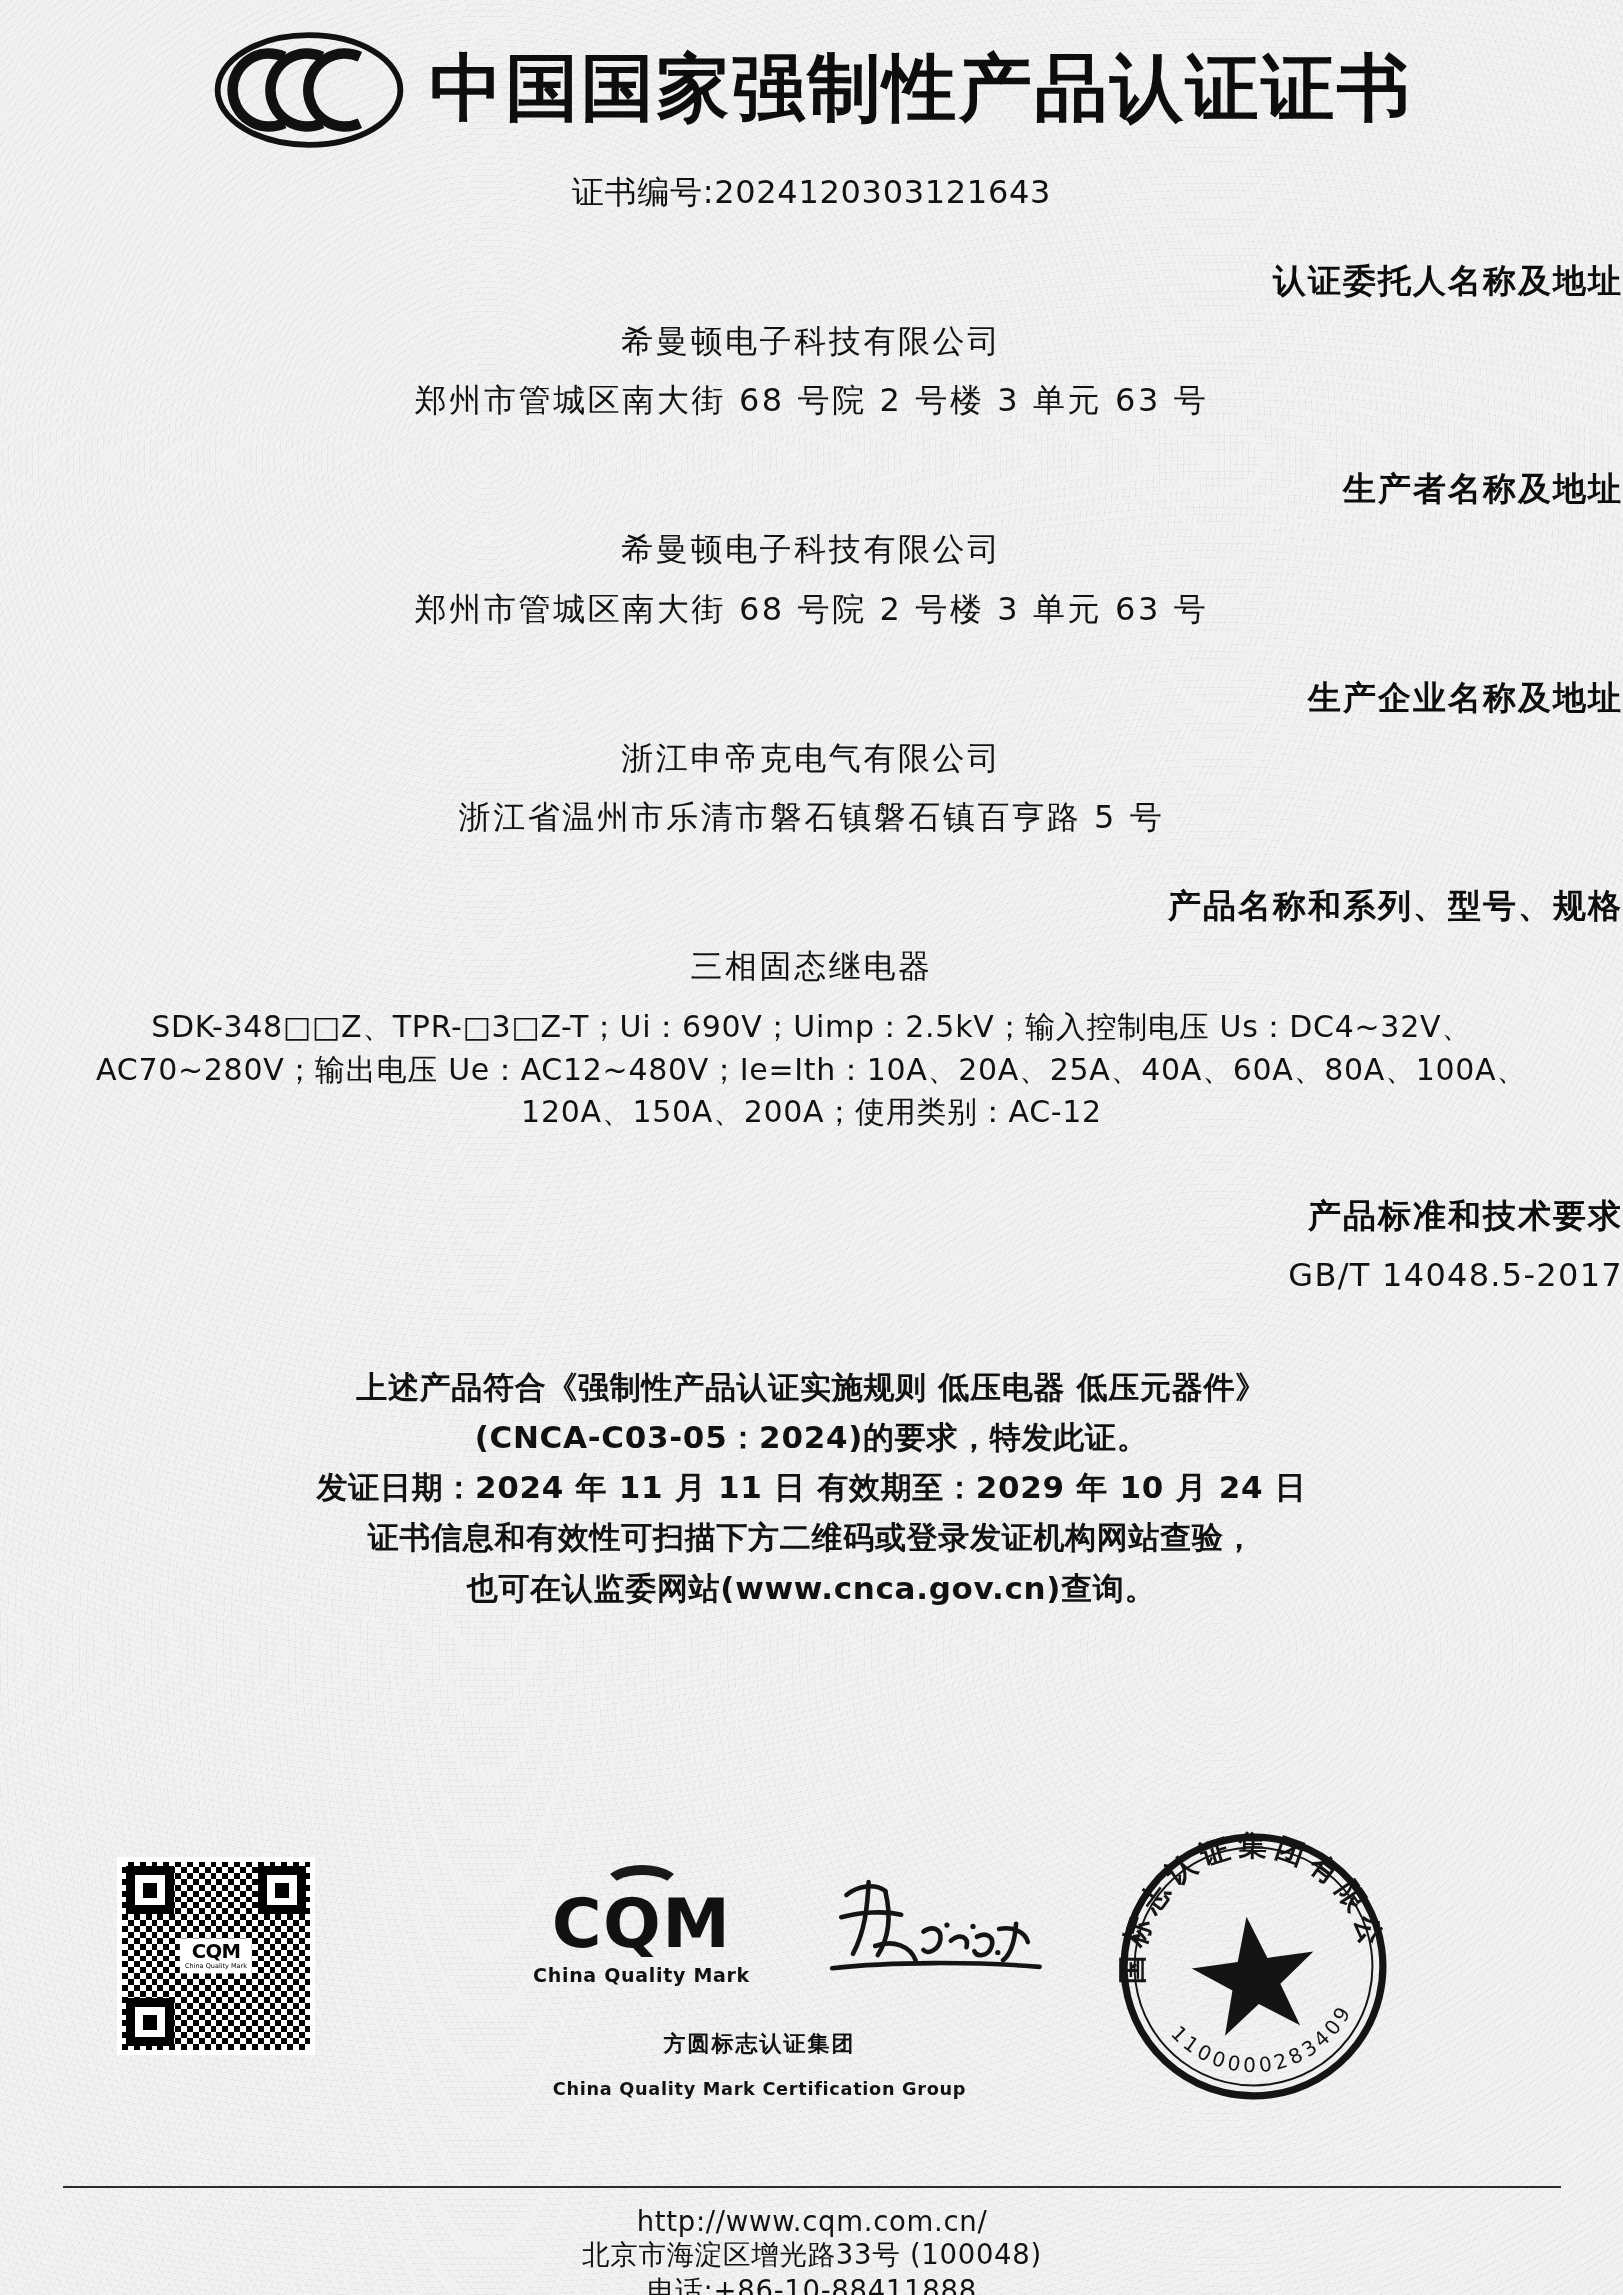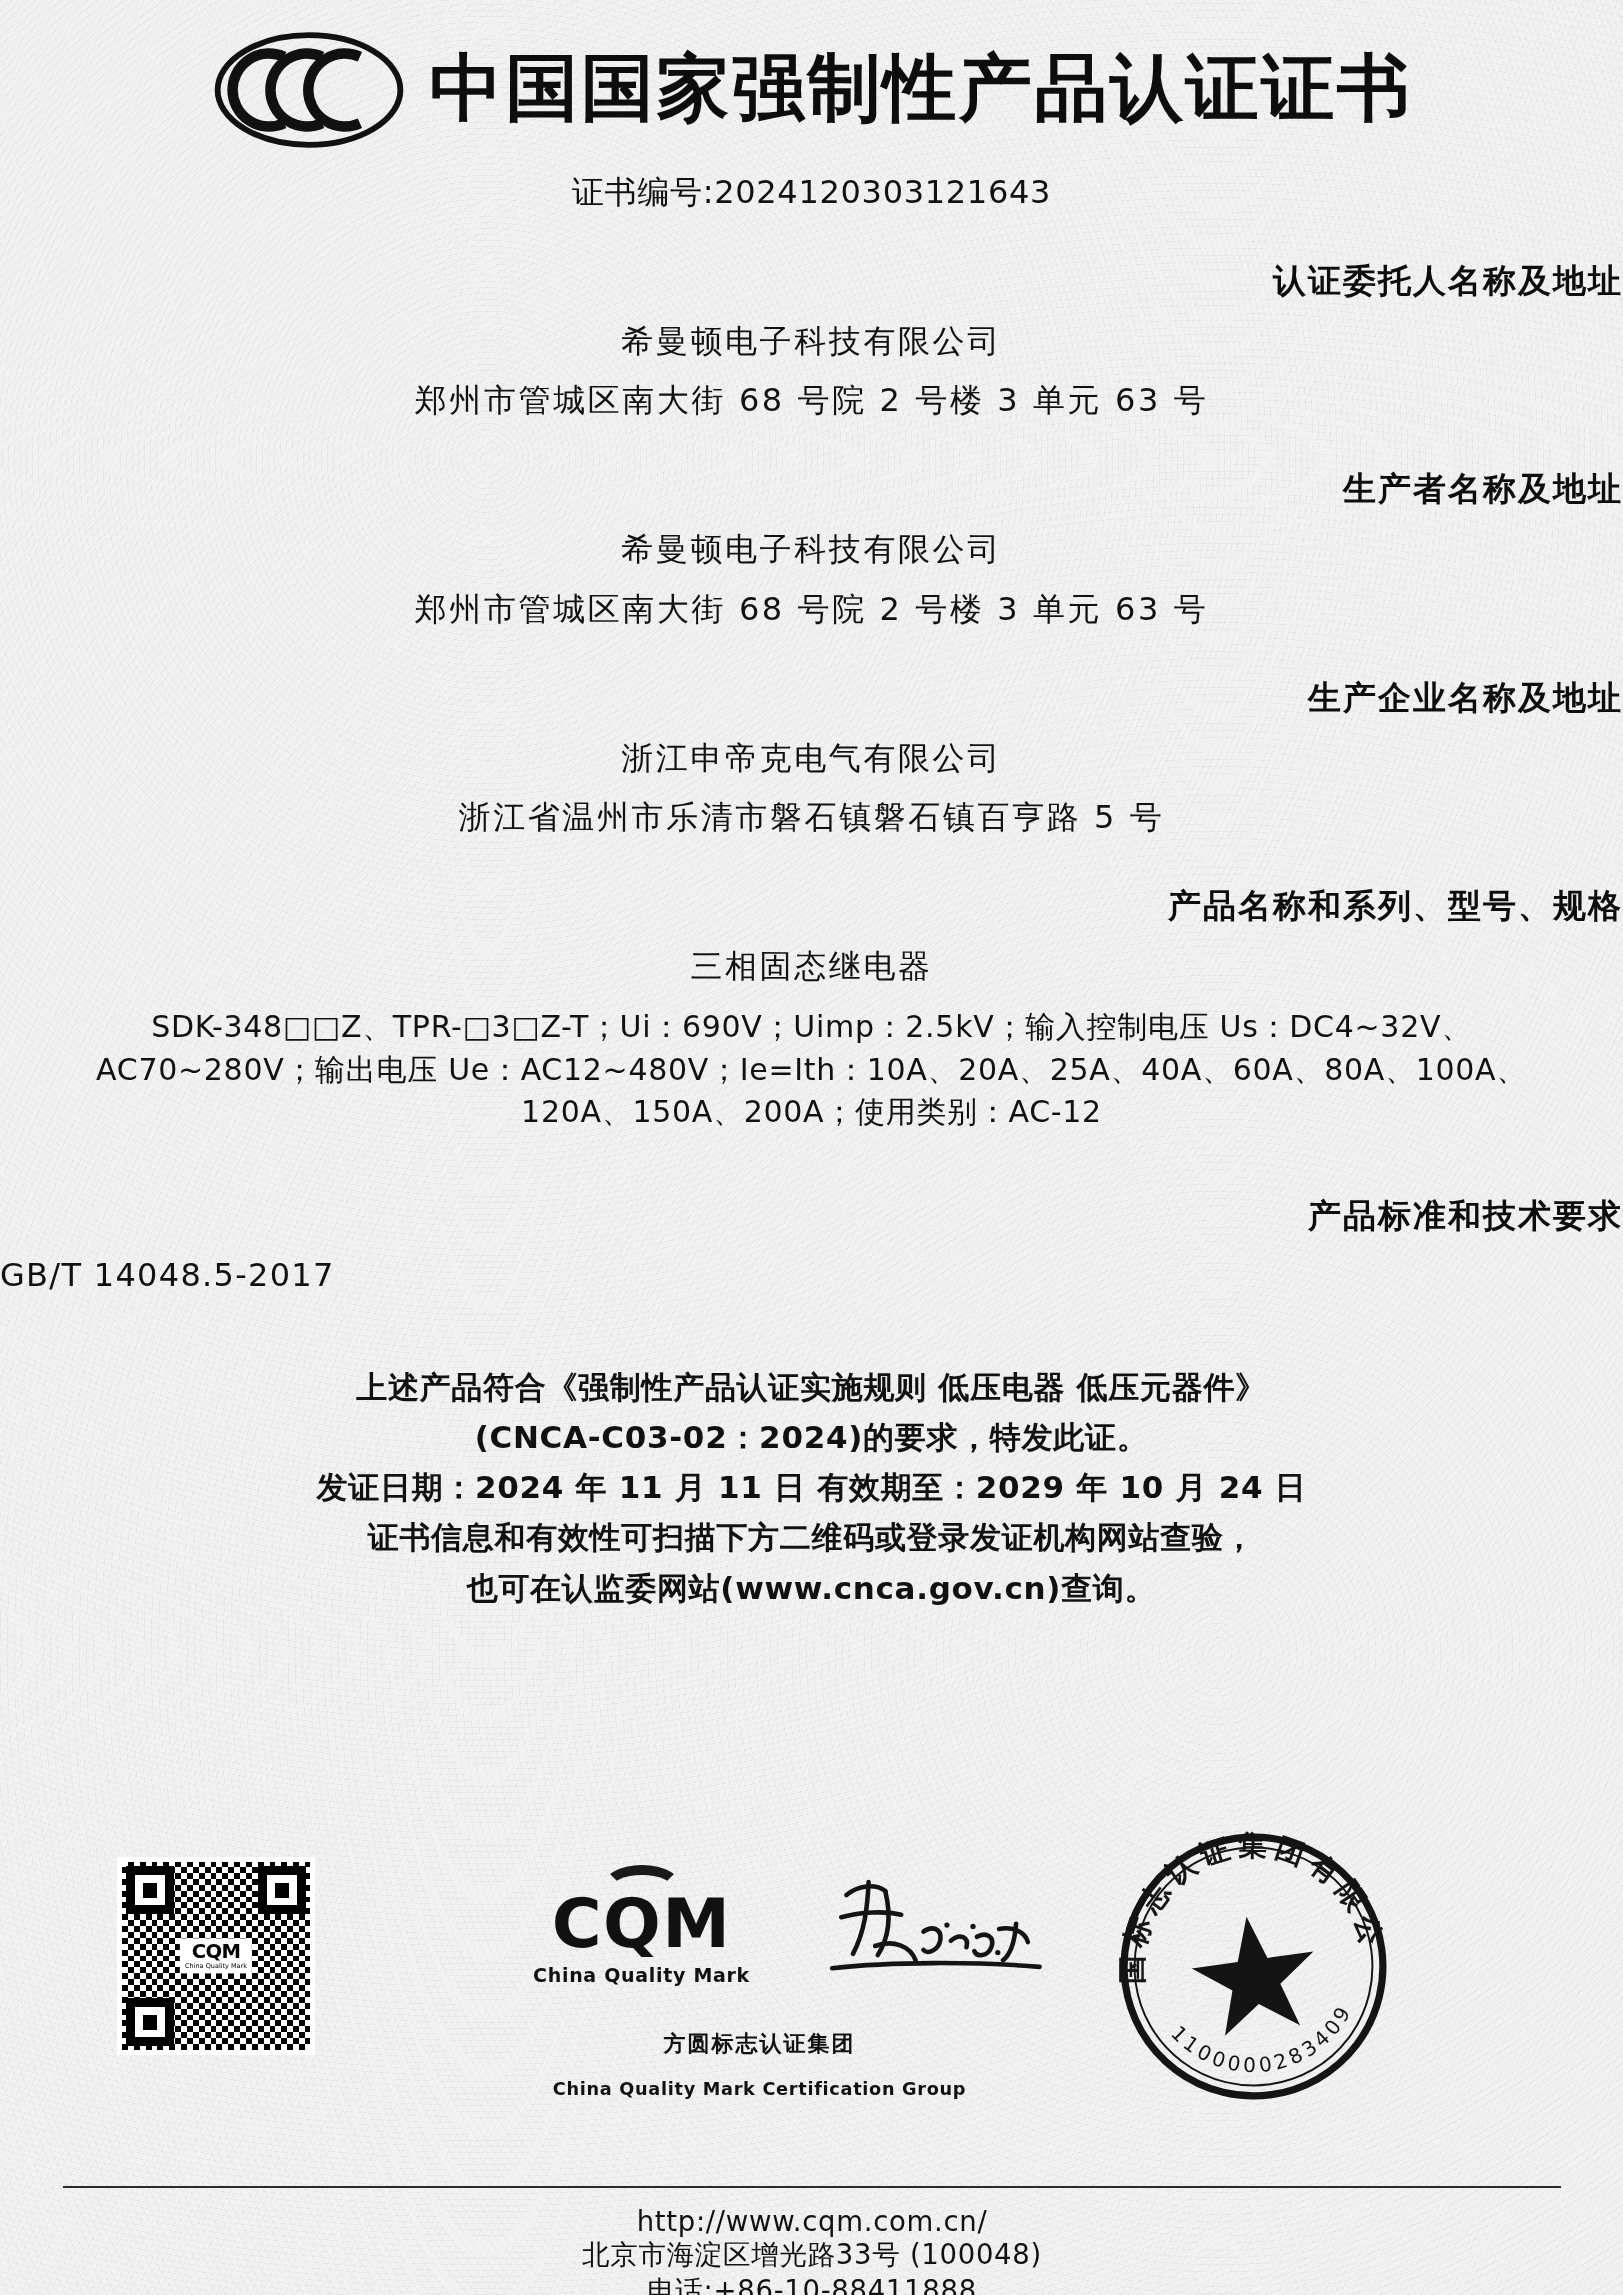--- a/index.html
+++ b/index.html
@@ -100,21 +100,21 @@
     font-size: 30px;
     letter-spacing: 0.7px;
     line-height: 1.42;
     color: #111;
     white-space: nowrap;
   }
 
   
   .std-block { margin-top: 60px; }
   .std-value {
-    text-align: left;
+    text-align: right;
     font-family: "DejaVu Sans", sans-serif;
     font-size: 32px;
     letter-spacing: 1.3px;
     margin-top: 17px;
   }
 
   
   .statement {
     margin-top: 68px;
     text-align: center;
@@ -343,21 +343,21 @@
       </div>
     </div>
 
     <div class="std-block">
       <div class="sec-title">产品标准和技术要求</div>
       <div class="std-value">GB/T 14048.5-2017</div>
     </div>
 
     <div class="statement">
       <div>上述产品符合《强制性产品认证实施规则 低压电器 低压元器件》</div>
-      <div>(CNCA-C03-02：2024)的要求，特发此证。</div>
+      <div>(CNCA-C03-05：2024)的要求，特发此证。</div>
       <div>发证日期：2024 年 11 月 11 日 有效期至：2029 年 10 月 24 日</div>
       <div>证书信息和有效性可扫描下方二维码或登录发证机构网站查验，</div>
       <div>也可在认监委网站(www.cnca.gov.cn)查询。</div>
     </div>
 
     <div class="marks">
 
       <div class="qr">
         <div class="qr-inner">
           <span class="qr-eye tl"></span>

